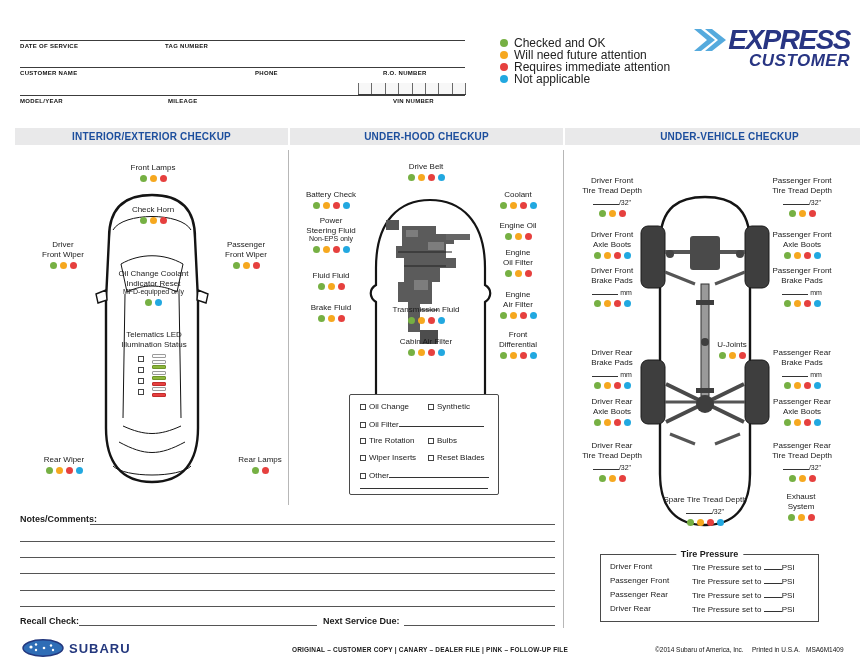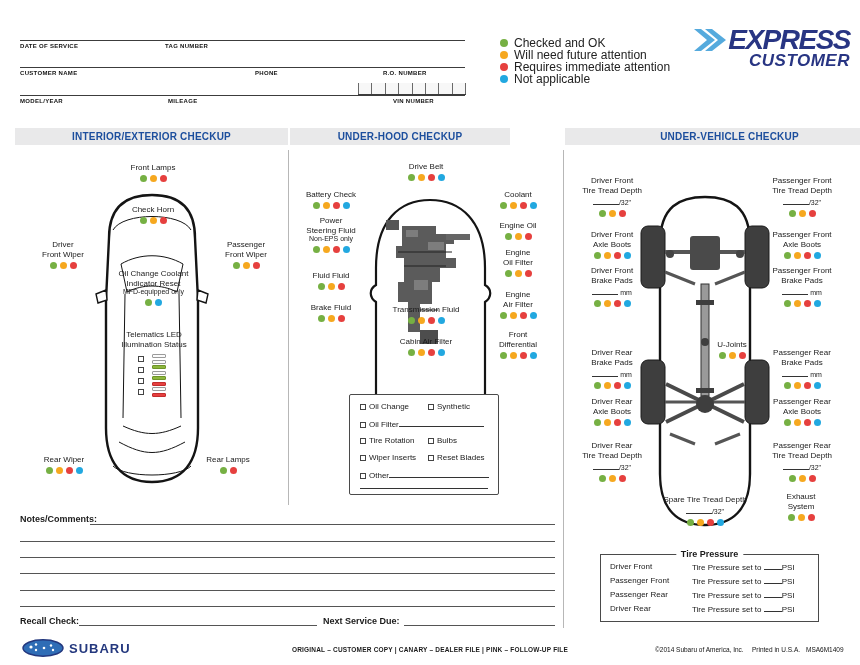--- a/index.html
+++ b/index.html
@@ -109,21 +109,21 @@
       <svg width="32" height="24" viewBox="0 0 32 24">
         <polygon points="0,1 13,12 0,23 7,23 21,12 7,1" fill="#55aadd"></polygon>
         <polygon points="11,1 24,12 11,23 18,23 32,12 18,1" fill="#55aadd"></polygon>
       </svg>
       <span class="logo-express">EXPRESS</span>
     </div>
     <div class="logo-service">CUSTOMER</div>
   </div>
 
   <div class="colhead" style="left:15px;top:128px;width:273px">INTERIOR/EXTERIOR CHECKUP</div>
-  <div class="colhead" style="left:290px;top:128px;width:220px">UNDER-HOOD CHECKUP</div>
+  <div class="colhead" style="left:290px;top:128px;width:273px">UNDER-HOOD CHECKUP</div>
   <div class="colhead" style="left:565px;top:128px;width:329px">UNDER-VEHICLE CHECKUP</div>
 
   <div class="vline" style="left:288px;top:150px;height:355px"></div>
   <div class="vline" style="left:563px;top:150px;height:478px"></div>
 
   <svg class="svg-abs" style="left:95px;top:190px" width="115" height="300" viewBox="0 0 115 300">
     <path d="M14,48 C14,14 34,5 57,5 C80,5 100,14 100,48 L103,110 L103,238 C103,272 88,292 57,292 C26,292 11,272 11,238 L11,110 Z" fill="#fff" stroke="#141414" stroke-width="2.4"></path>
     <path d="M18,40 C28,22 86,22 96,40" fill="none" stroke="#141414" stroke-width="1"></path>
     <path d="M26,74 C45,63 69,63 88,74 L82,102 C66,94 48,94 32,102 Z" fill="none" stroke="#141414" stroke-width="1"></path>
     <path d="M30,104 L28,228 M84,104 L86,228" fill="none" stroke="#141414" stroke-width="1"></path>
@@ -215,21 +215,21 @@
 
   <div class="item" style="left:20px;top:455px;width:88px">
     <div>Rear Wiper</div>
     <div class="dots">
         <span class="dot" style="background: rgb(118, 176, 67);"></span>
         <span class="dot" style="background: rgb(246, 168, 31);"></span>
         <span class="dot" style="background: rgb(230, 64, 62);"></span>
         <span class="dot" style="background: rgb(34, 168, 224);"></span>
       </div>
   </div>
-  <div class="item" style="left:184px;top:455px;width:88px">
+  <div class="item" style="left:216px;top:455px;width:88px">
     <div>Rear Lamps</div>
     <div class="dots">
         <span class="dot" style="background: rgb(118, 176, 67);"></span>
         <span class="dot" style="background: rgb(230, 64, 62);"></span>
       </div>
   </div>
 
   <svg class="svg-abs" style="left:368px;top:190px" width="125" height="210" viewBox="0 0 125 210">
     <path d="M8,205 L8,112 C1,107 1,99 8,95 L8,78 C8,30 32,10 62,10 C92,10 117,30 117,78 L117,95 C124,99 124,107 117,112 L117,205" fill="#fff" stroke="#141414" stroke-width="2.2"></path>
     <rect x="18" y="30" width="13" height="10" fill="#555"></rect>

